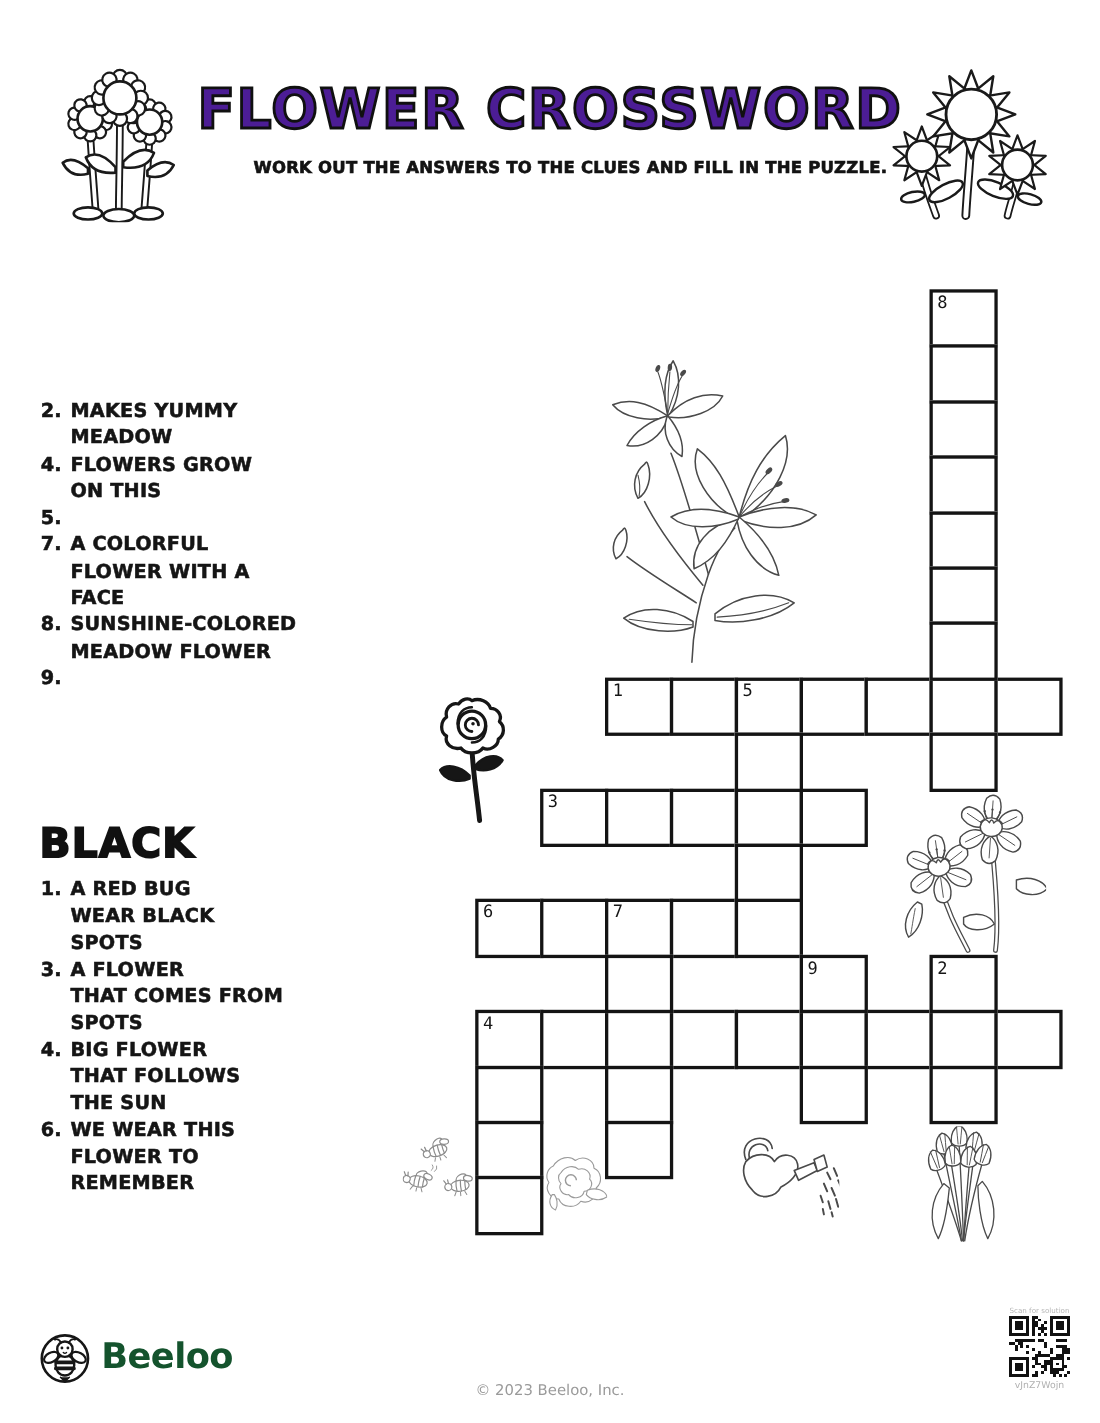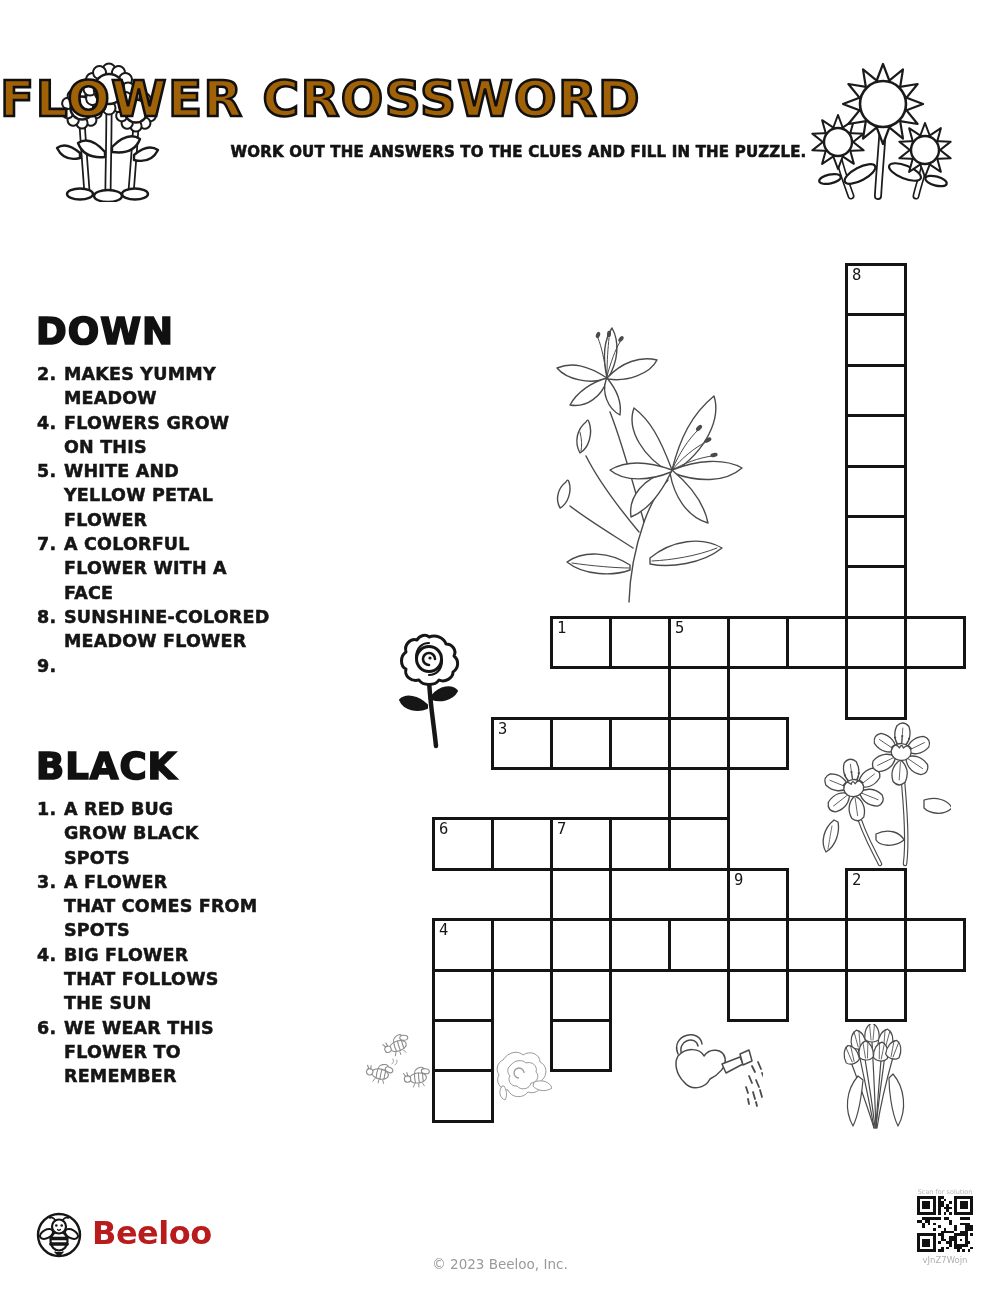--- a/index.html
+++ b/index.html
@@ -1,21 +1,21 @@
 <!DOCTYPE html>
 <html><head>
 <meta charset="utf-8">
 <style>
   html,body{margin:0;padding:0;background:#e8e8e8;}
   .page{position:relative;width:1000px;height:1294px;background:#ffffff;margin:0 auto;
         font-family:"DejaVu Sans", sans-serif;overflow:hidden;color:#141414;}
   .art{position:absolute;}
   
-  .title{position:absolute;left:0;right:0;top:70px;
-         font-size:50px;font-weight:bold;letter-spacing:1.5px;color:#a16207;
+  .title{position:absolute;left:0;right:0;top:70px;text-align:center;
+         font-size:50px;font-weight:bold;letter-spacing:1.5px;color:#4c1d95;
          -webkit-text-stroke:2.6px #101010;}
   .subtitle{position:absolute;left:0;right:0;top:143px;text-align:center;
          font-size:15px;font-weight:bold;letter-spacing:.2px;color:#131313;padding-left:37px;
          -webkit-text-stroke:.6px #131313;}
   
   .section-heading{position:absolute;left:36px;font-size:37px;font-weight:bold;
          letter-spacing:1px;color:#111;-webkit-text-stroke:1.7px #111;}
   #down-heading{top:310px;}
   #across-heading{top:745px;}
   .clue-list{position:absolute;left:37px;width:300px;}
@@ -26,21 +26,21 @@
   .clue-num{width:27px;flex:none;}
   .clue-text{white-space:pre-line;}
   
   #grid{position:absolute;left:432px;top:263px;width:535px;height:860px;}
   .cell{position:absolute;box-sizing:border-box;background:#fff;
         border:3px solid #141414;}
   .cell-num{position:absolute;font-family:"DejaVu Sans Mono", monospace;
         font-size:15.5px;color:#161616;line-height:1;z-index:3;}
   
   .brand-name{position:absolute;left:92px;top:1214px;font-size:32px;font-weight:bold;
-        letter-spacing:-.5px;color:#b91c1c;}
+        letter-spacing:-.5px;color:#14532d;}
   .copyright{position:absolute;left:0;right:0;top:1256px;text-align:center;
         font-size:13.5px;color:#9a9a9a;}
   .qr-wrap{position:absolute;left:901px;top:1188px;width:88px;text-align:center;}
   .qr-caption{font-size:6.5px;color:#b8b8b8;margin-bottom:0;}
   .qr-id{font-size:8.5px;color:#b0b0b0;margin-top:3px;}
   svg{display:block;}
 </style>
 </head>
 <body>
 
@@ -169,37 +169,33 @@
         <use href="#sfb" transform="rotate(180)"></use>
       <use href="#sfb" transform="rotate(210)"></use>
         <use href="#sfb" transform="rotate(240)"></use>
       <use href="#sfb" transform="rotate(270)"></use>
         <use href="#sfb" transform="rotate(300)"></use>
       <use href="#sfb" transform="rotate(330)"></use>
       <circle r="23" stroke-width="2.6"></circle>
     </g>
   </svg>
 
-  <div class="section-heading" id="down-heading">DOWN</div>
   <div class="clue-list" id="down-list">
       <div class="clue">
         <span class="clue-num">2.</span>
         <span class="clue-text">MAKES YUMMY
 MEADOW</span>
       </div>
       <div class="clue">
         <span class="clue-num">4.</span>
         <span class="clue-text">FLOWERS GROW
 ON THIS</span>
       </div>
       <div class="clue">
         <span class="clue-num">5.</span>
-        <span class="clue-text">WHITE AND
-YELLOW PETAL
-FLOWER</span>
       </div>
       <div class="clue">
         <span class="clue-num">7.</span>
         <span class="clue-text">A COLORFUL
 FLOWER WITH A
 FACE</span>
       </div>
       <div class="clue">
         <span class="clue-num">8.</span>
         <span class="clue-text">SUNSHINE-COLORED
@@ -208,21 +204,21 @@
       <div class="clue">
         <span class="clue-num">9.</span>
       </div>
     </div>
 
   <div class="section-heading" id="across-heading">BLACK</div>
   <div class="clue-list" id="across-list">
       <div class="clue">
         <span class="clue-num">1.</span>
         <span class="clue-text">A RED BUG
-GROW BLACK
+WEAR BLACK
 SPOTS</span>
       </div>
       <div class="clue">
         <span class="clue-num">3.</span>
         <span class="clue-text">A FLOWER
 THAT COMES FROM
 SPOTS</span>
       </div>
       <div class="clue">
         <span class="clue-num">4.</span>

